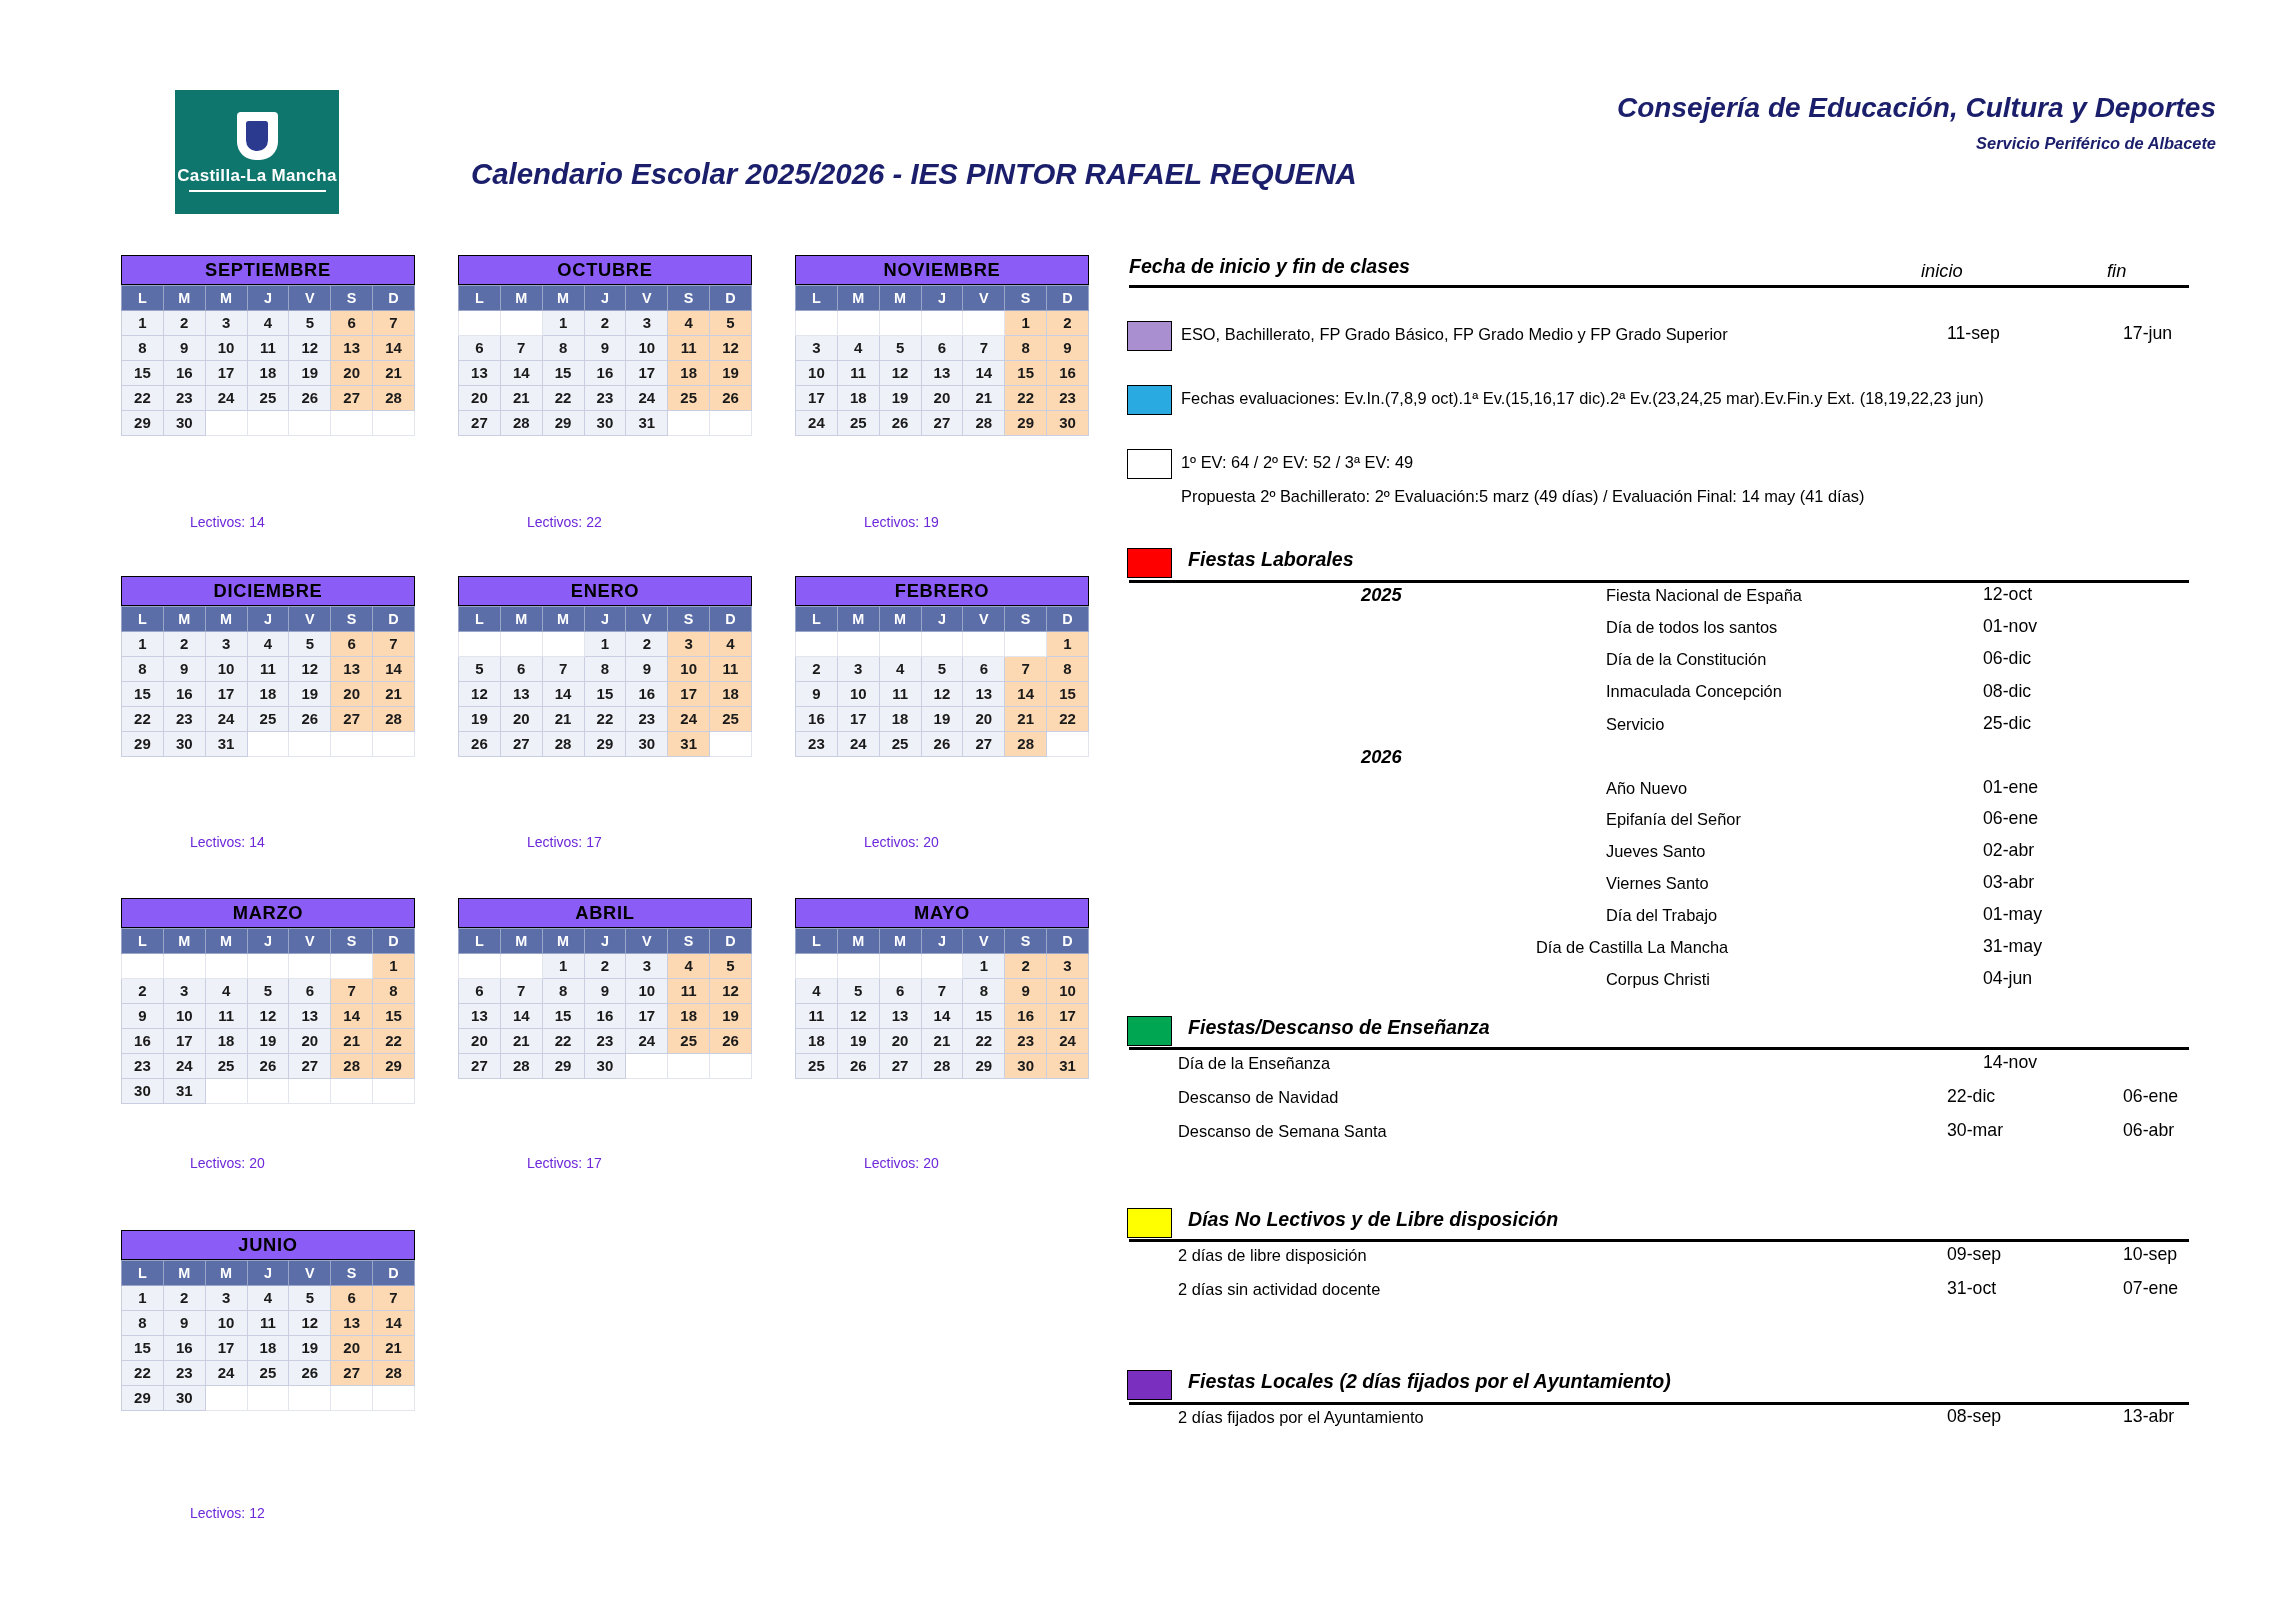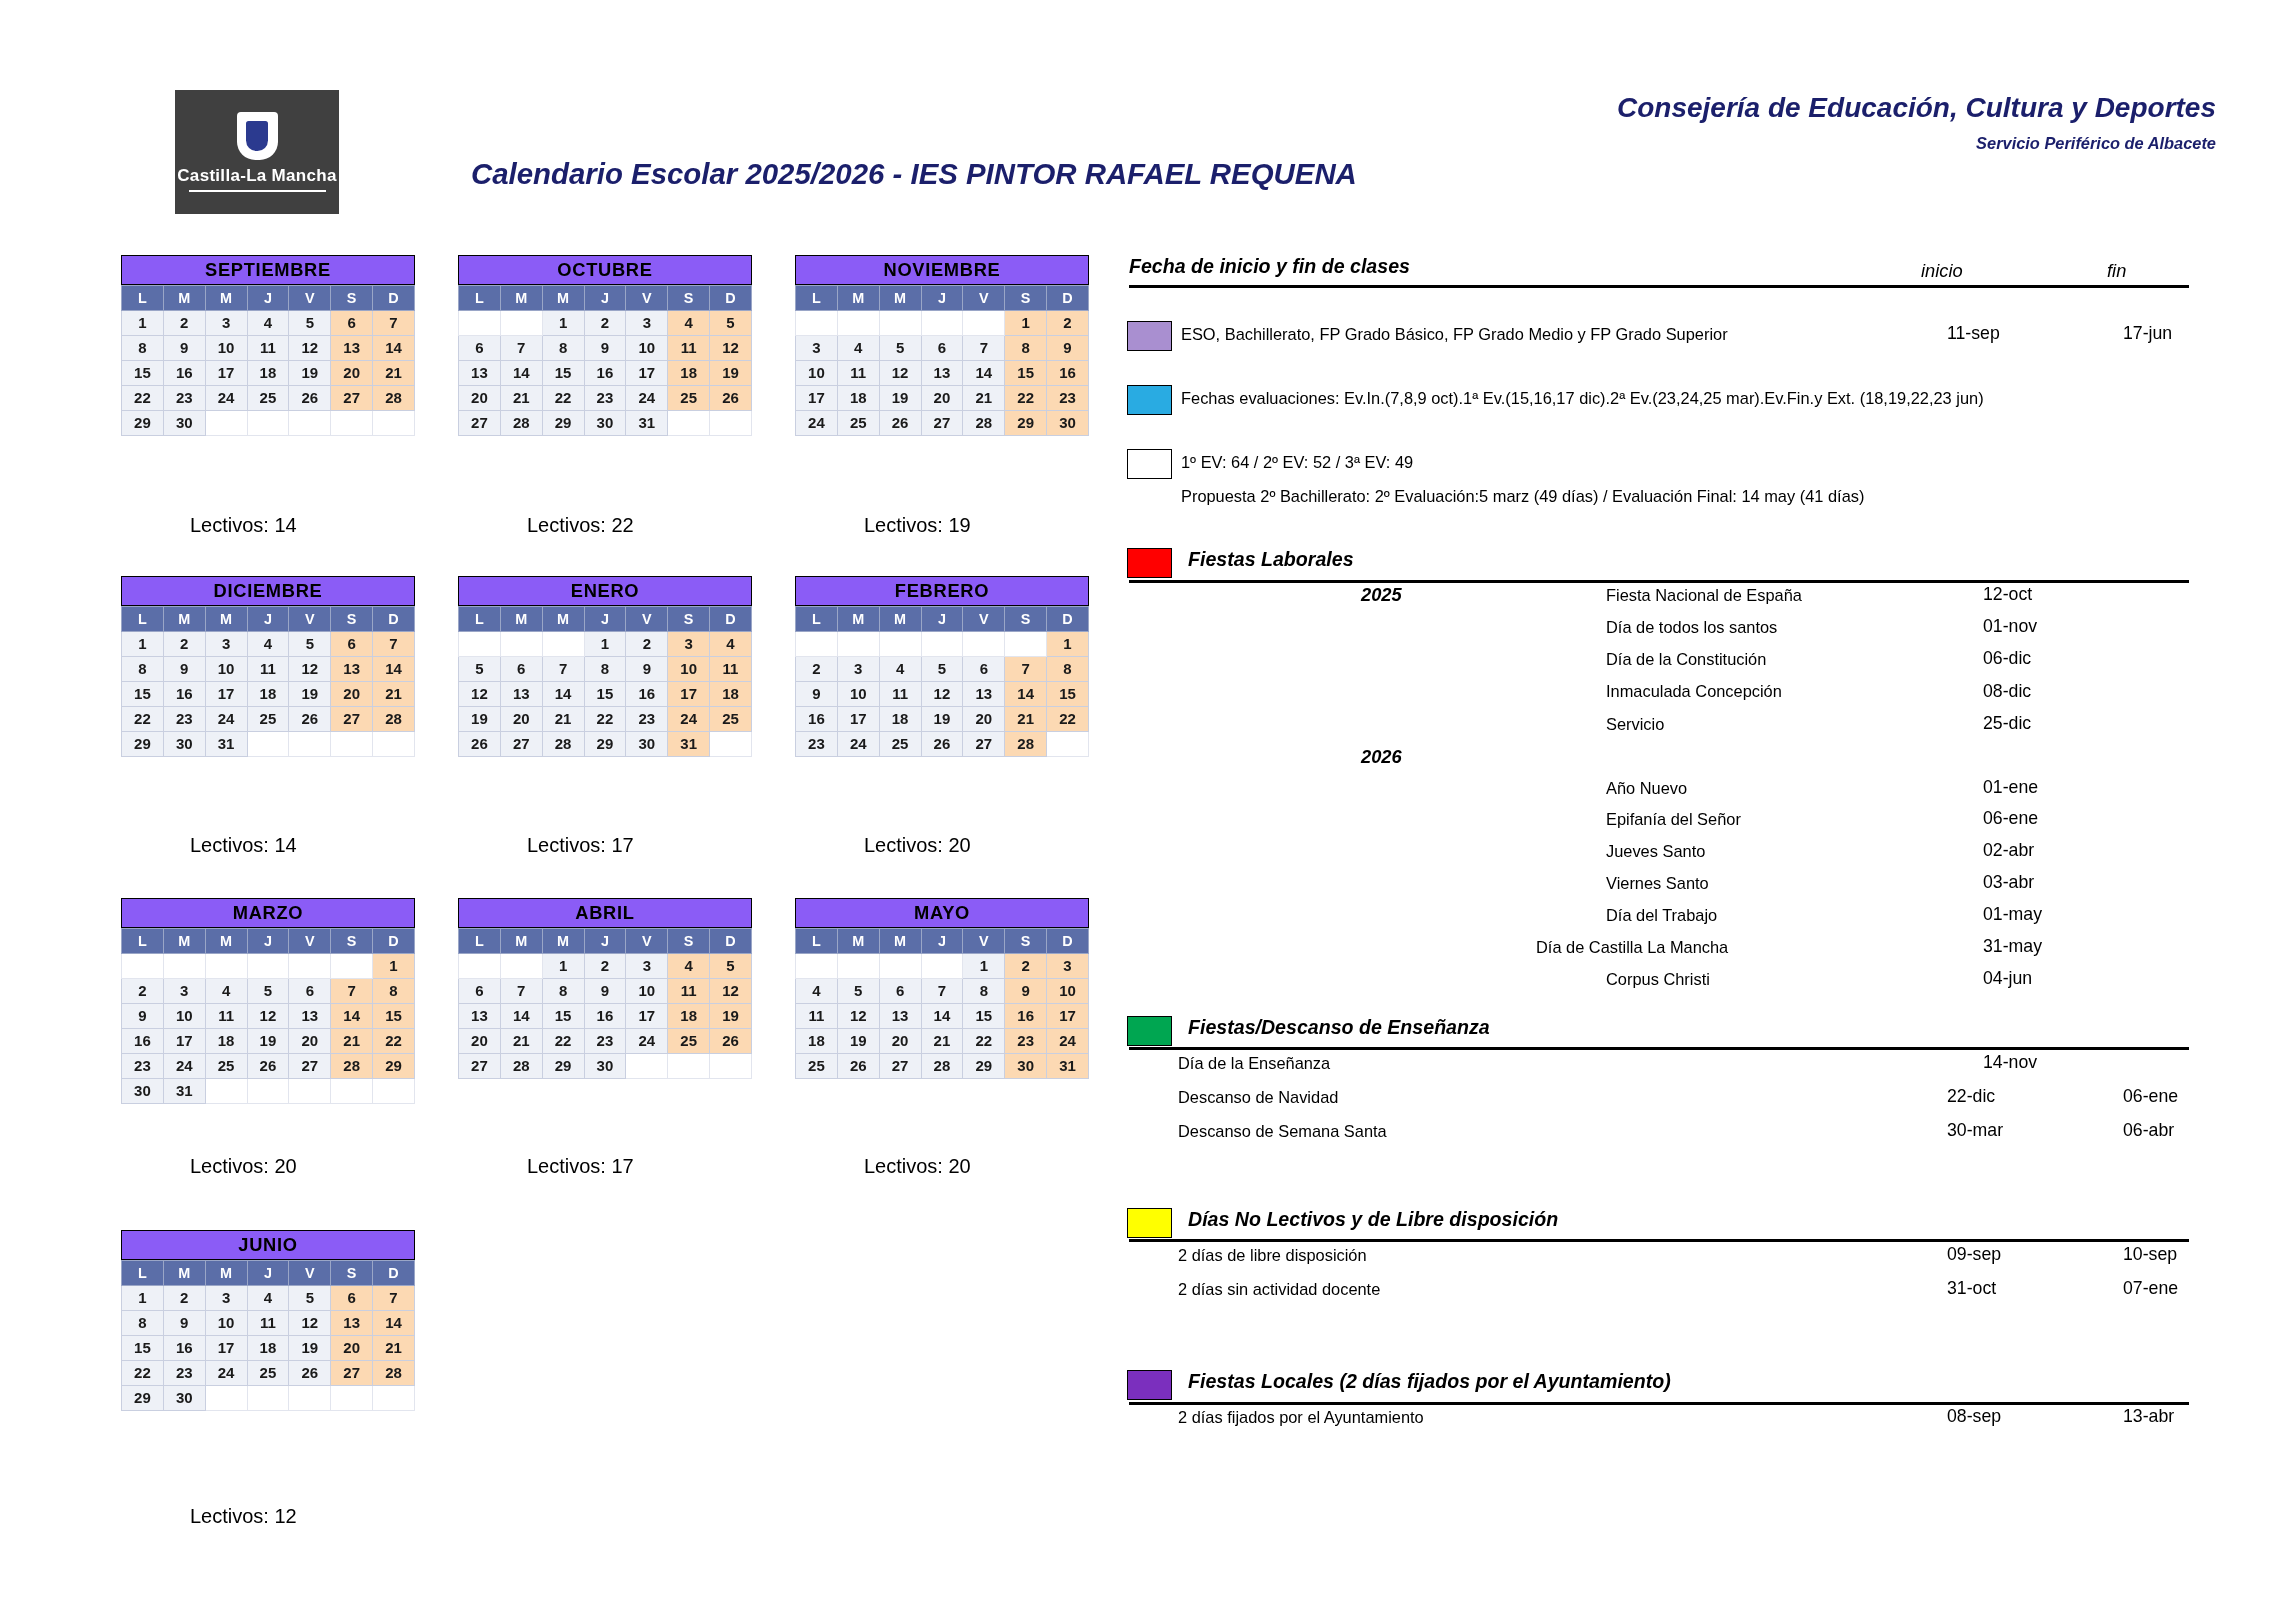--- a/index.html
+++ b/index.html
@@ -7,21 +7,21 @@
     width:2295px;height:1622px;
     background:#ffffff;
     font-family:"Liberation Sans", sans-serif;
     color:#000;
     position:relative;
     overflow:hidden;
   }
   
   #logo{
     position:absolute;left:175px;top:90px;width:164px;height:124px;
-    background:#404040;display:flex;flex-direction:column;align-items:center;justify-content:center;
+    background:#0f766e;display:flex;flex-direction:column;align-items:center;justify-content:center;
   }
   #logo .shield{
     width:41px;height:48px;background:#ffffff;border-radius:3.9px 3.9px 18.3px 18.3px;
     display:flex;align-items:center;justify-content:center;margin-bottom:6.5px;
   }
   #logo .shield .inner{width:22px;height:30px;background:#2b3a8f;border-radius:2.6px 2.6px 10.5px 10.5px;}
   #logo .logotext{
     color:#ffffff;font-size:17px;font-weight:bold;letter-spacing:0.3px;white-space:nowrap;
   }
   #logo .bar{width:137px;height:2.6px;background:#fff;margin-top:3.9px;}
@@ -56,21 +56,21 @@
   table.cal td.empty{background:#ffffff;border-color:#e2e5ee;}
   
   td.c-purple{background:#7b2fbe;color:#fff;}
   td.c-yellow{background:#ffff00;color:#000;}
   td.c-green{background:#00a651;color:#fff;}
   td.c-red{background:#ff0000;color:#000;}
   td.c-blue{background:#29abe2;color:#fff;}
   td.t-red{color:#ff0000;}
   td.t-green{color:#00a651;}
   .lectivos{
-    position:absolute;font-size:20px;color:#000000;white-space:nowrap;
+    position:absolute;font-size:14px;color:#6d28d9;white-space:nowrap;
   }
   
   .sec-title{
     position:absolute;font-size:19.6px;font-style:italic;font-weight:bold;color:#000;white-space:nowrap;
   }
   .rule{position:absolute;height:2.6px;background:#000;}
   .swatch{position:absolute;border:1.3px solid #000;}
   .rtext{position:absolute;font-size:16.4px;white-space:nowrap;}
   .rdate{position:absolute;font-size:17.7px;white-space:nowrap;}
   .ryear{position:absolute;font-size:18.3px;font-style:italic;font-weight:bold;white-space:nowrap;}

